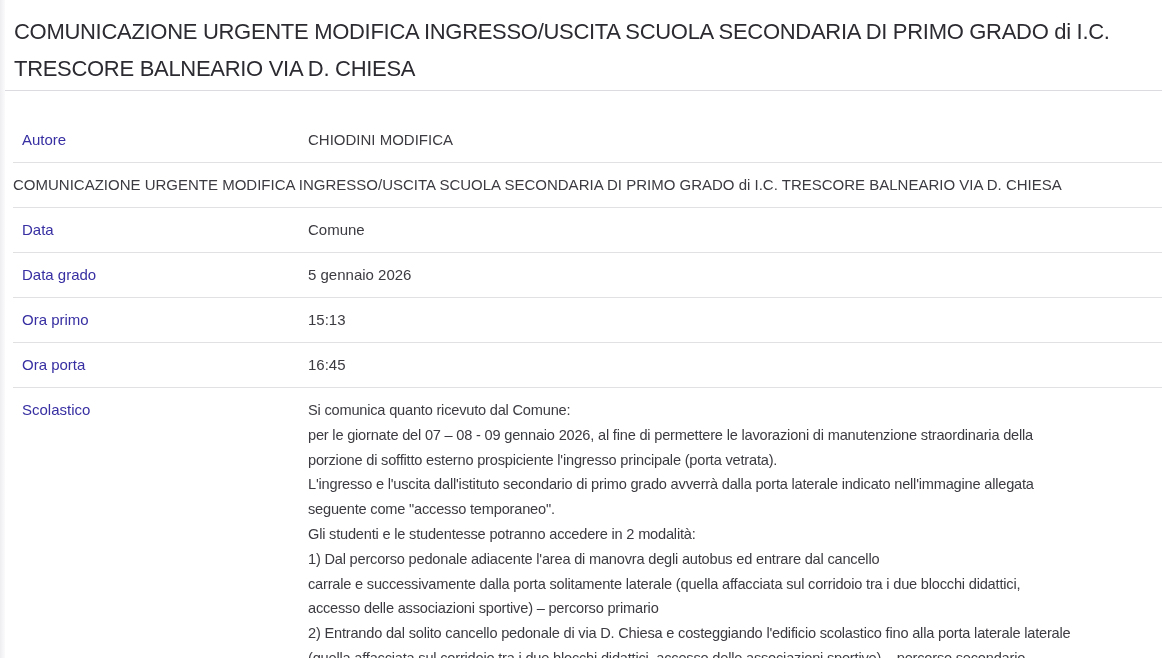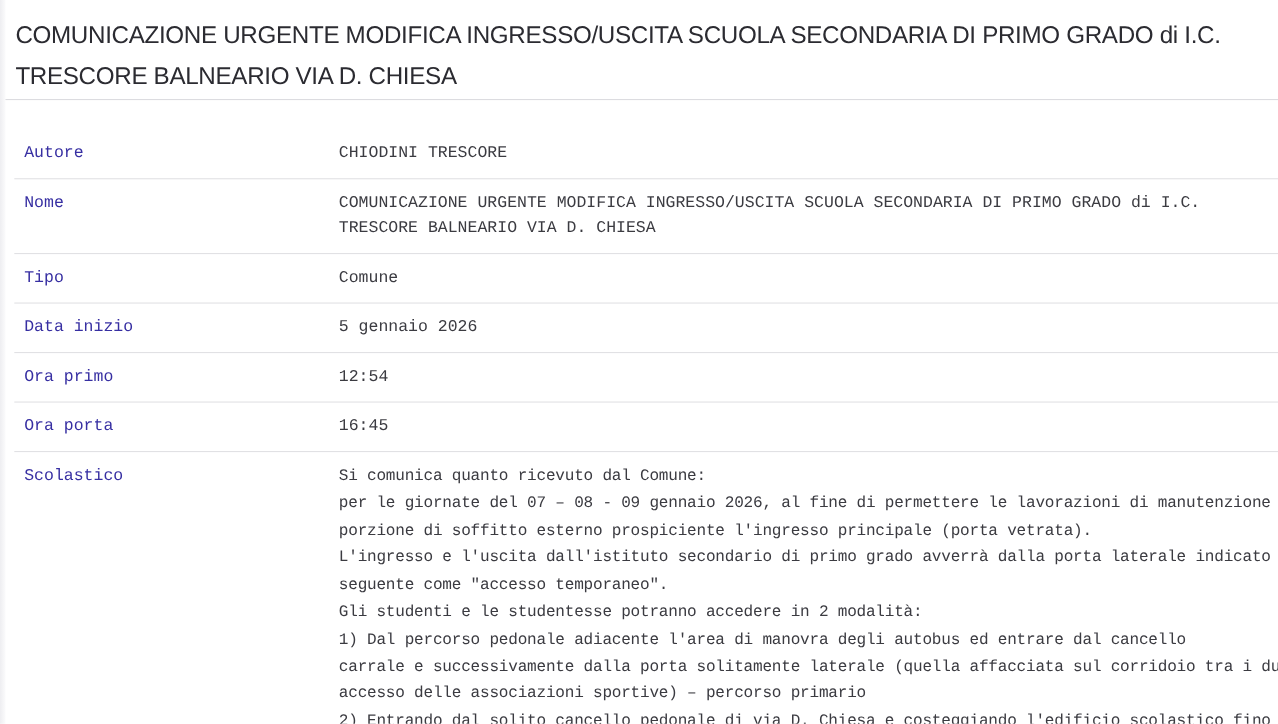--- a/index.html
+++ b/index.html
@@ -31,21 +31,20 @@
   }
   main {
     margin-left: 13px;
     padding-top: 27px;
   }
   .row {
     display: flex;
     align-items: flex-start;
     border-bottom: 1px solid #e1e1e4;
     padding: 10px 0 11px 0;
-    font-family: Liberation Mono, monospace;
   }
   .label {
     flex: 0 0 295px;
     width: 295px;
     padding-left: 9px;
     font-size: 15px;
     font-weight: 500;
     color: #372fa2;
     line-height: 23px;
   }
@@ -75,41 +74,40 @@
 <div class="left-edge"></div>
 
 <header>
   <h1>COMUNICAZIONE URGENTE MODIFICA INGRESSO/USCITA SCUOLA SECONDARIA DI PRIMO GRADO di I.C. TRESCORE BALNEARIO VIA D. CHIESA</h1>
 </header>
 
 <main>
 
   <div class="row">
     <div class="label">Autore</div>
-    <div class="value">CHIODINI TRESCORE</div>
+    <div class="value">CHIODINI MODIFICA</div>
   </div>
 
   <div class="row">
-    <div class="label">Nome</div>
     <div class="value">COMUNICAZIONE URGENTE MODIFICA INGRESSO/USCITA SCUOLA SECONDARIA DI PRIMO GRADO di I.C. TRESCORE BALNEARIO VIA D. CHIESA</div>
   </div>
 
   <div class="row">
-    <div class="label">Tipo</div>
+    <div class="label">Data</div>
     <div class="value">Comune</div>
   </div>
 
   <div class="row">
-    <div class="label">Data inizio</div>
+    <div class="label">Data grado</div>
     <div class="value">5 gennaio 2026</div>
   </div>
 
   <div class="row">
     <div class="label">Ora primo</div>
-    <div class="value">12:54</div>
+    <div class="value">15:13</div>
   </div>
 
 
   <div class="row">
     <div class="label">Ora porta</div>
     <div class="value">16:45</div>
   </div>
 
   <div class="row last">
     <div class="label">Scolastico</div>

